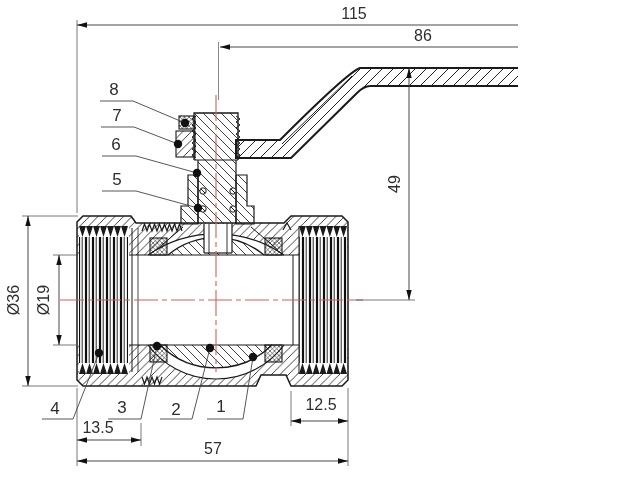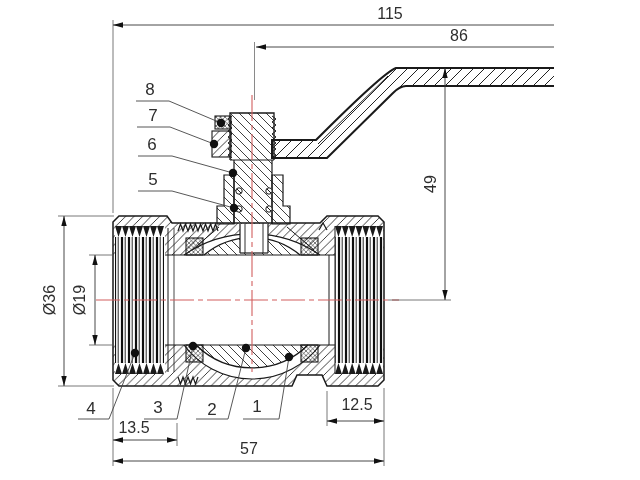--- a/index.html
+++ b/index.html
@@ -1,17 +1,17 @@
 <!DOCTYPE html>
 <html><head>
 <meta charset="utf-8">
 <style>
   html,body{margin:0;padding:0;background:#fff;}
   .page{position:relative;width:518px;height:480px;background:#ffffff;overflow:hidden;
-        font-family:"Liberation Sans",sans-serif;margin-left:36px;}
+        font-family:"Liberation Sans",sans-serif;}
   svg{position:absolute;top:0;left:0;}
   text{font-family:"Liberation Sans",sans-serif;fill:#2e2e2e;}
   .dim{font-size:16px;}
   .callout{font-size:17px;}
 </style>
 </head>
 <body>
 
 <div class="page">
 <svg width="640" height="480" viewBox="0 0 640 480">

